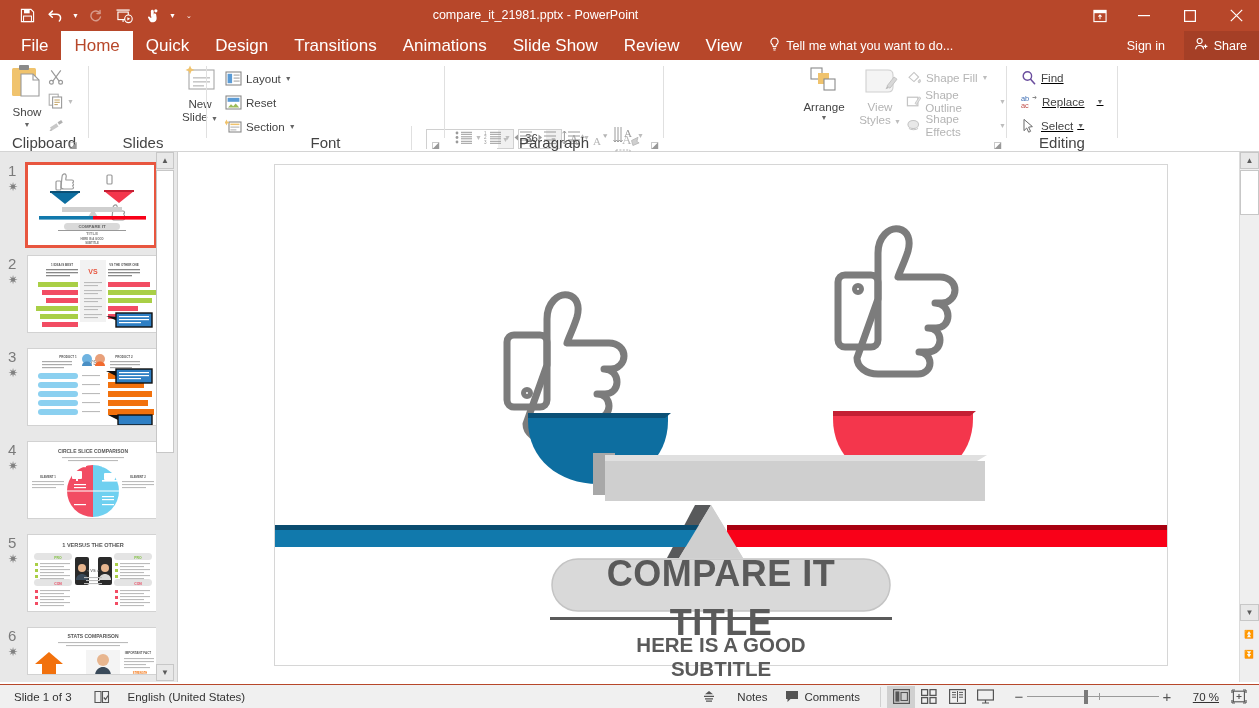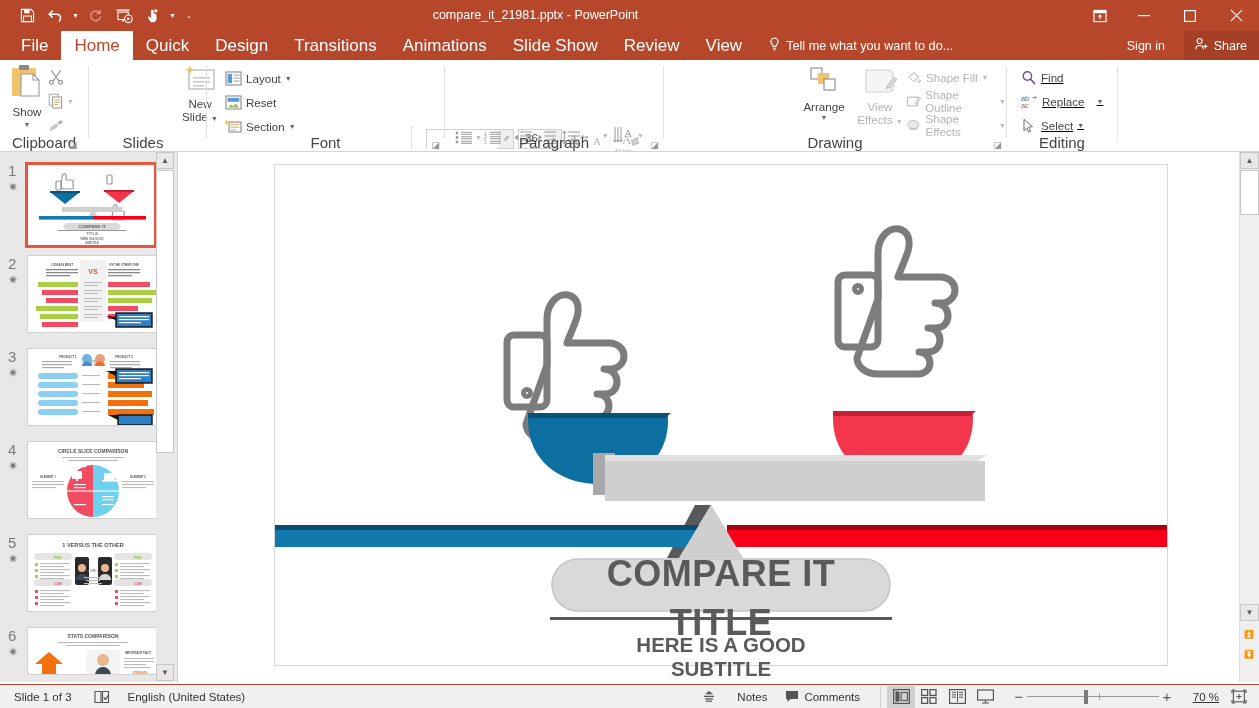--- a/index.html
+++ b/index.html
@@ -521,21 +521,21 @@
       <div class="lbl">Arrange</div>
       <div class="caret" style="margin-top:1px;">▼</div>
     </div>
     <div style="position:absolute; left:188px; top:6px; width:56px; text-align:center;">
       <svg width="40" height="30" viewBox="0 0 40 30">
           <path d="M6 4h22c3 0 5 2 5 5v12c0 3-2 5-5 5H6z" fill="#f4f4f4" stroke="#d0d0d0" stroke-width="1.1"></path>
           <path d="M27 20l7-9 3 2.2-7 9z" fill="#d8d8d8" stroke="#c0c0c0" stroke-width=".9"></path>
           <path d="M27 20l-1.5 3.3 3.3-1.2z" fill="#b8b8b8"></path>
         </svg>
       <div class="lbl dim">View</div>
-      <div class="lbl dim"><span>Effects</span> <span class="caret dim">▼</span></div>
+      <div class="lbl dim"><span>Styles</span> <span class="caret dim">▼</span></div>
     </div>
     <div style="position:absolute; left:242px; top:5px;">
       <div class="menu-item">
         <svg width="16" height="15" viewBox="0 0 16 15">
             <path d="M3 7.3L8 2.4l4.6 4.6-4.6 4.6z" fill="none" stroke="#c4c4c4" stroke-width="1.1"></path>
             <path d="M13.8 9.3c1 1.4 1 2.6 0 3.2s-2 0-1.5-1.4z" fill="#d8d8d8" stroke="#c4c4c4" stroke-width=".9"></path>
           </svg>
         <span class="lbl dim">Shape Fill</span>
         <span class="caret dim">▼</span>
       </div>
@@ -549,21 +549,20 @@
       </div>
       <div class="menu-item">
         <svg width="16" height="15" viewBox="0 0 16 15">
             <ellipse cx="7.5" cy="6.5" rx="5.5" ry="4.2" fill="#e8e8e8" stroke="#c4c4c4" stroke-width="1.1"></ellipse>
             <path d="M3 10.5c1.5 1.8 8 1.8 9.5 0" fill="none" stroke="#c4c4c4" stroke-width="1"></path>
           </svg>
         <span class="lbl dim">Shape Effects</span>
         <span class="caret dim">▼</span>
       </div>
     </div>
-    <div class="grp-label">Drawing</div>
     <div class="dlg" style="right:4px;">◪</div>
   </div>
   <div class="grp-sep" style="left:1006px;"></div>
 
   <div class="grp" style="left:1007px; width:110px;">
     <div style="position:absolute; left:14px; top:5px;text-decoration:underline;">
       <div class="menu-item">
         <svg width="16" height="15" viewBox="0 0 16 15">
             <circle cx="6.4" cy="6" r="4.2" fill="none" stroke="#6B4E9E" stroke-width="1.4"></circle>
             <path d="M9.6 9.3l4 4.4" stroke="#6B4E9E" stroke-width="1.6" stroke-linecap="round"></path>

